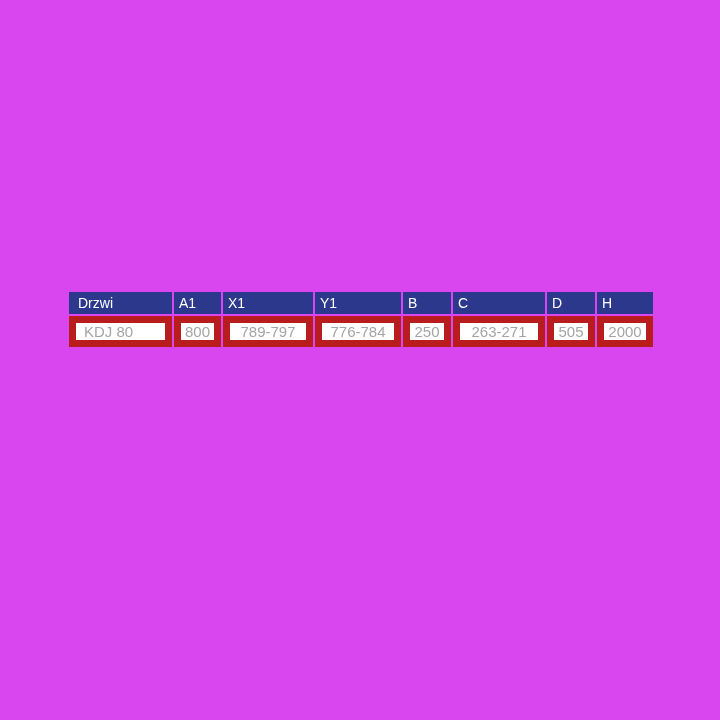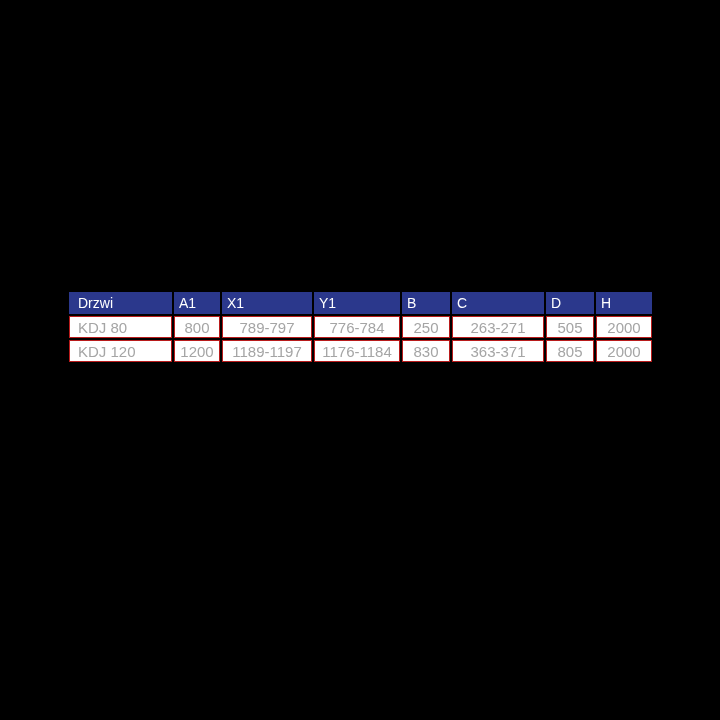--- a/index.html
+++ b/index.html
@@ -7,21 +7,21 @@
     padding: 0;
     background: #ffffff;
     width: 720px;
     height: 720px;
     font-family: "Liberation Sans", sans-serif;
   }
   .page {
     position: relative;
     width: 720px;
     height: 720px;
-    background: #000000;
+    background: #d946ef;
     overflow: hidden;
   }
   .table-wrap {
     position: absolute;
     left: 67px;
     top: 290px;
   }
   table.spec {
     border-collapse: separate;
     border-spacing: 2px;
@@ -38,21 +38,21 @@
   table.spec th {
     background: #2b388c;
     border: 1px solid #2b388c;
     color: #ffffff;
     font-size: 14px;
     font-weight: 400;
     text-align: left;
   }
   table.spec td {
     background: #ffffff;
-    border: 1px solid #b91c1c;
+    border: 7px solid #b91c1c;
     color: #a5a5a5;
     font-size: 15px;
     font-weight: 400;
     text-align: center;
   }
   table.spec th.col-first,
   table.spec td.col-first {
     text-align: left;
     padding-left: 8px;
   }
@@ -97,26 +97,16 @@
         <tr>
           <td class="col-first">KDJ 80</td>
           <td>800</td>
           <td>789-797</td>
           <td>776-784</td>
           <td>250</td>
           <td>263-271</td>
           <td>505</td>
           <td>2000</td>
         </tr>
-        <tr>
-          <td class="col-first">KDJ 120</td>
-          <td>1200</td>
-          <td>1189-1197</td>
-          <td>1176-1184</td>
-          <td>830</td>
-          <td>363-371</td>
-          <td>805</td>
-          <td>2000</td>
-        </tr>
       </tbody>
     </table>
   </div>
 </div>
 
 </body></html>

